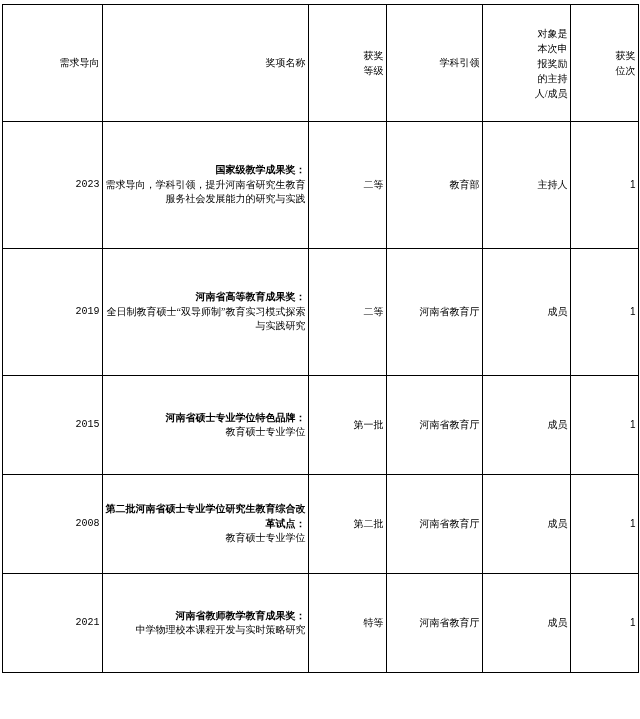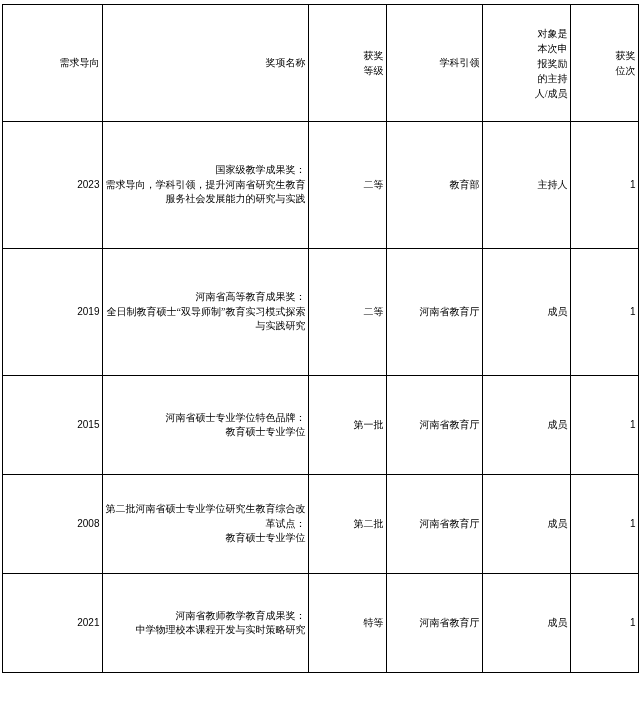--- a/index.html
+++ b/index.html
@@ -49,29 +49,29 @@
     line-height: 1.5;
     height: 110px;
     padding: 2px 4px;
   }
   .hdr-narrow {
     display: block;
     line-height: 1.5;
   }
   td.year-cell {
     font-size: 17px;
-    font-family: Liberation Sans, sans-serif;
+    font-family: Liberation Mono, monospace;
   }
   td.name-cell {
     text-align: center;
     padding: 6px 6px;
     line-height: 1.55;
   }
   .award-title {
-    font-weight: normal;
+    font-weight: bold;
     display: block;
   }
   .award-sub {
     display: block;
     font-weight: normal;
     font-family: Liberation Serif, serif;
   }
   td.level-cell, td.dept-cell, td.role-cell {
     font-size: 15px;
   }

